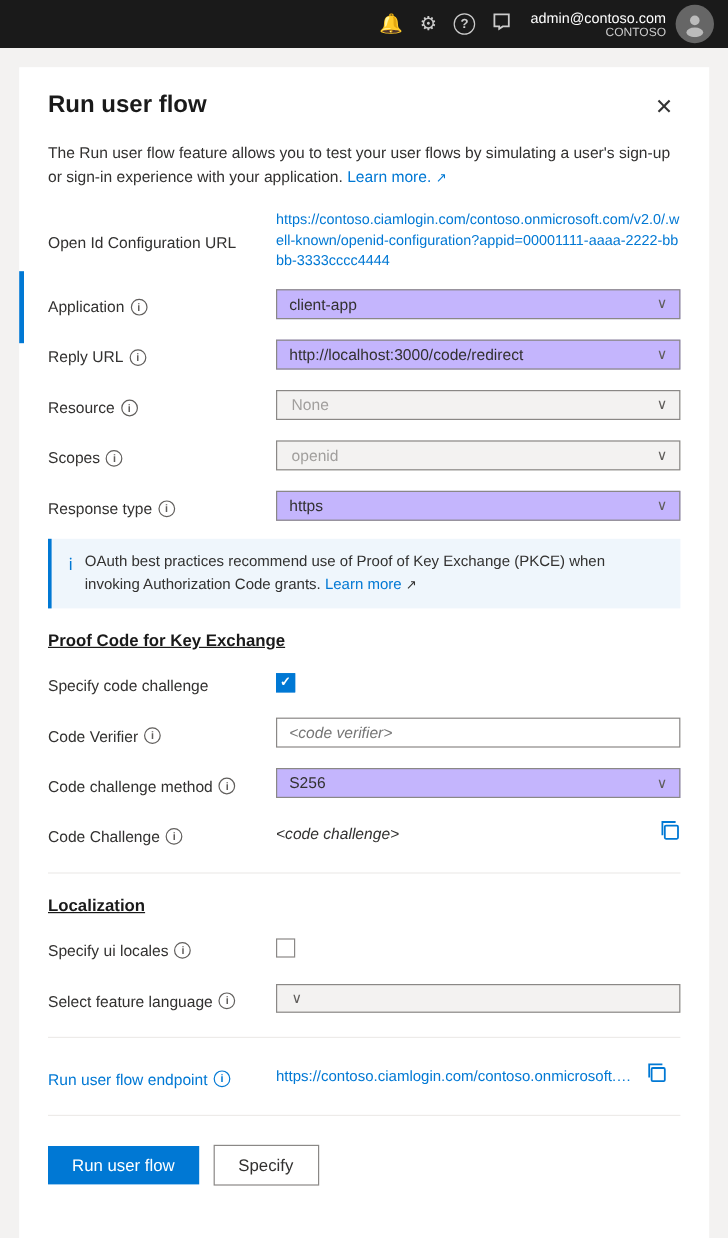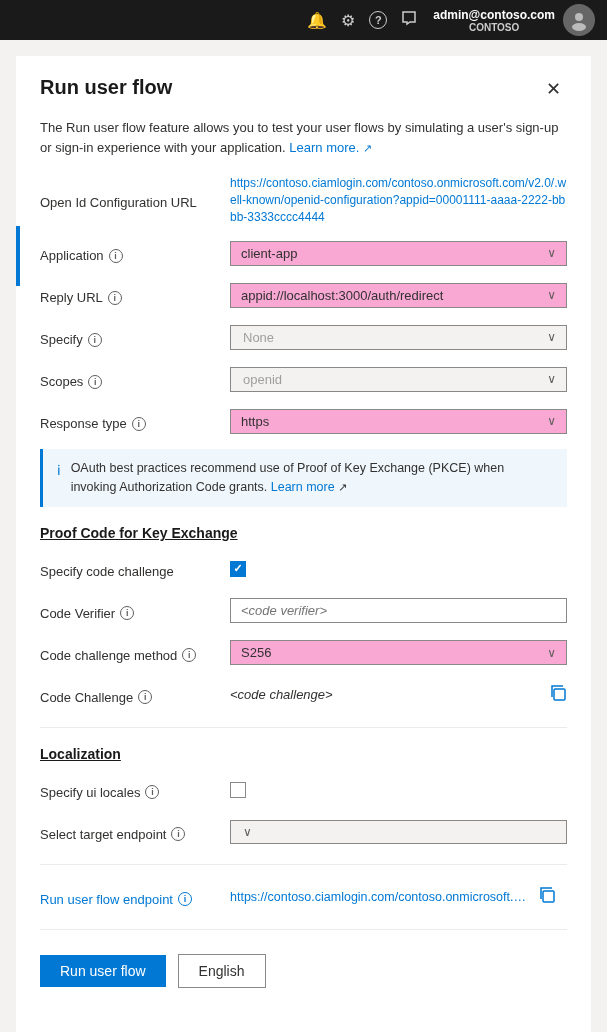--- a/index.html
+++ b/index.html
@@ -32,22 +32,21 @@
       cursor: pointer;
     }
     .topbar-user {
       display: flex;
       align-items: center;
       gap: 8px;
       color: #fff;
       font-size: 12px;
     }
     .topbar-user-name {
-      text-align: center;
-      font-weight: bold;
+      text-align: right;
     }
     .topbar-user-name .email { font-size: 12px; color: #fff; }
     .topbar-user-name .tenant { font-size: 10px; color: #ccc; }
     .avatar {
       width: 32px;
       height: 32px;
       border-radius: 50%;
       background: #666;
       display: flex;
       align-items: center;
@@ -138,21 +137,21 @@
       word-break: break-all;
       line-height: 1.4;
     }
 
     
     .dropdown {
       display: flex;
       align-items: center;
       justify-content: space-between;
       border: 1px solid #8a8886;
-      background: #f9a8d4;
+      background: #c4b5fd;
       padding: 4px 10px;
       cursor: pointer;
       min-width: 220px;
       width: 100%;
       font-size: 13px;
       color: #323130;
     }
     .dropdown-arrow {
       font-size: 12px;
       color: #605e5c;
@@ -381,29 +380,29 @@
     </div>
   </div>
 
   <div class="form-row">
     <div class="form-label">
       <span>Reply URL</span>
       <span class="info-icon">i</span>
     </div>
     <div class="form-value">
       <button class="dropdown">
-        <span>appid://localhost:3000/auth/redirect</span>
-        <span class="dropdown-arrow">∨</span>
-      </button>
-    </div>
-  </div>
-
-  <div class="form-row">
-    <div class="form-label">
-      <span>Specify</span>
+        <span>http://localhost:3000/code/redirect</span>
+        <span class="dropdown-arrow">∨</span>
+      </button>
+    </div>
+  </div>
+
+  <div class="form-row">
+    <div class="form-label">
+      <span>Resource</span>
       <span class="info-icon">i</span>
     </div>
     <div class="form-value">
       <button class="dropdown dropdown-disabled">
         <span>None</span>
         <span class="dropdown-arrow">∨</span>
       </button>
     </div>
   </div>
 
@@ -508,21 +507,21 @@
     </div>
     <div class="form-value">
       <div class="checkbox-container">
         <div class="checkbox-empty"></div>
       </div>
     </div>
   </div>
 
   <div class="form-row">
     <div class="form-label">
-      <span>Select target endpoint</span>
+      <span>Select feature language</span>
       <span class="info-icon">i</span>
     </div>
     <div class="form-value">
       <button class="dropdown dropdown-disabled">
         <span class="dropdown-arrow">∨</span>
       </button>
     </div>
   </div>
 
   <hr class="divider">
@@ -542,16 +541,16 @@
           </svg>
         </span>
       </div>
     </div>
   </div>
 
   <hr class="divider">
 
   <div class="footer-actions">
     <button class="btn-primary">Run user flow</button>
-    <button class="btn-secondary">English</button>
+    <button class="btn-secondary">Specify</button>
   </div>
 
 </div>
 
 </body></html>

